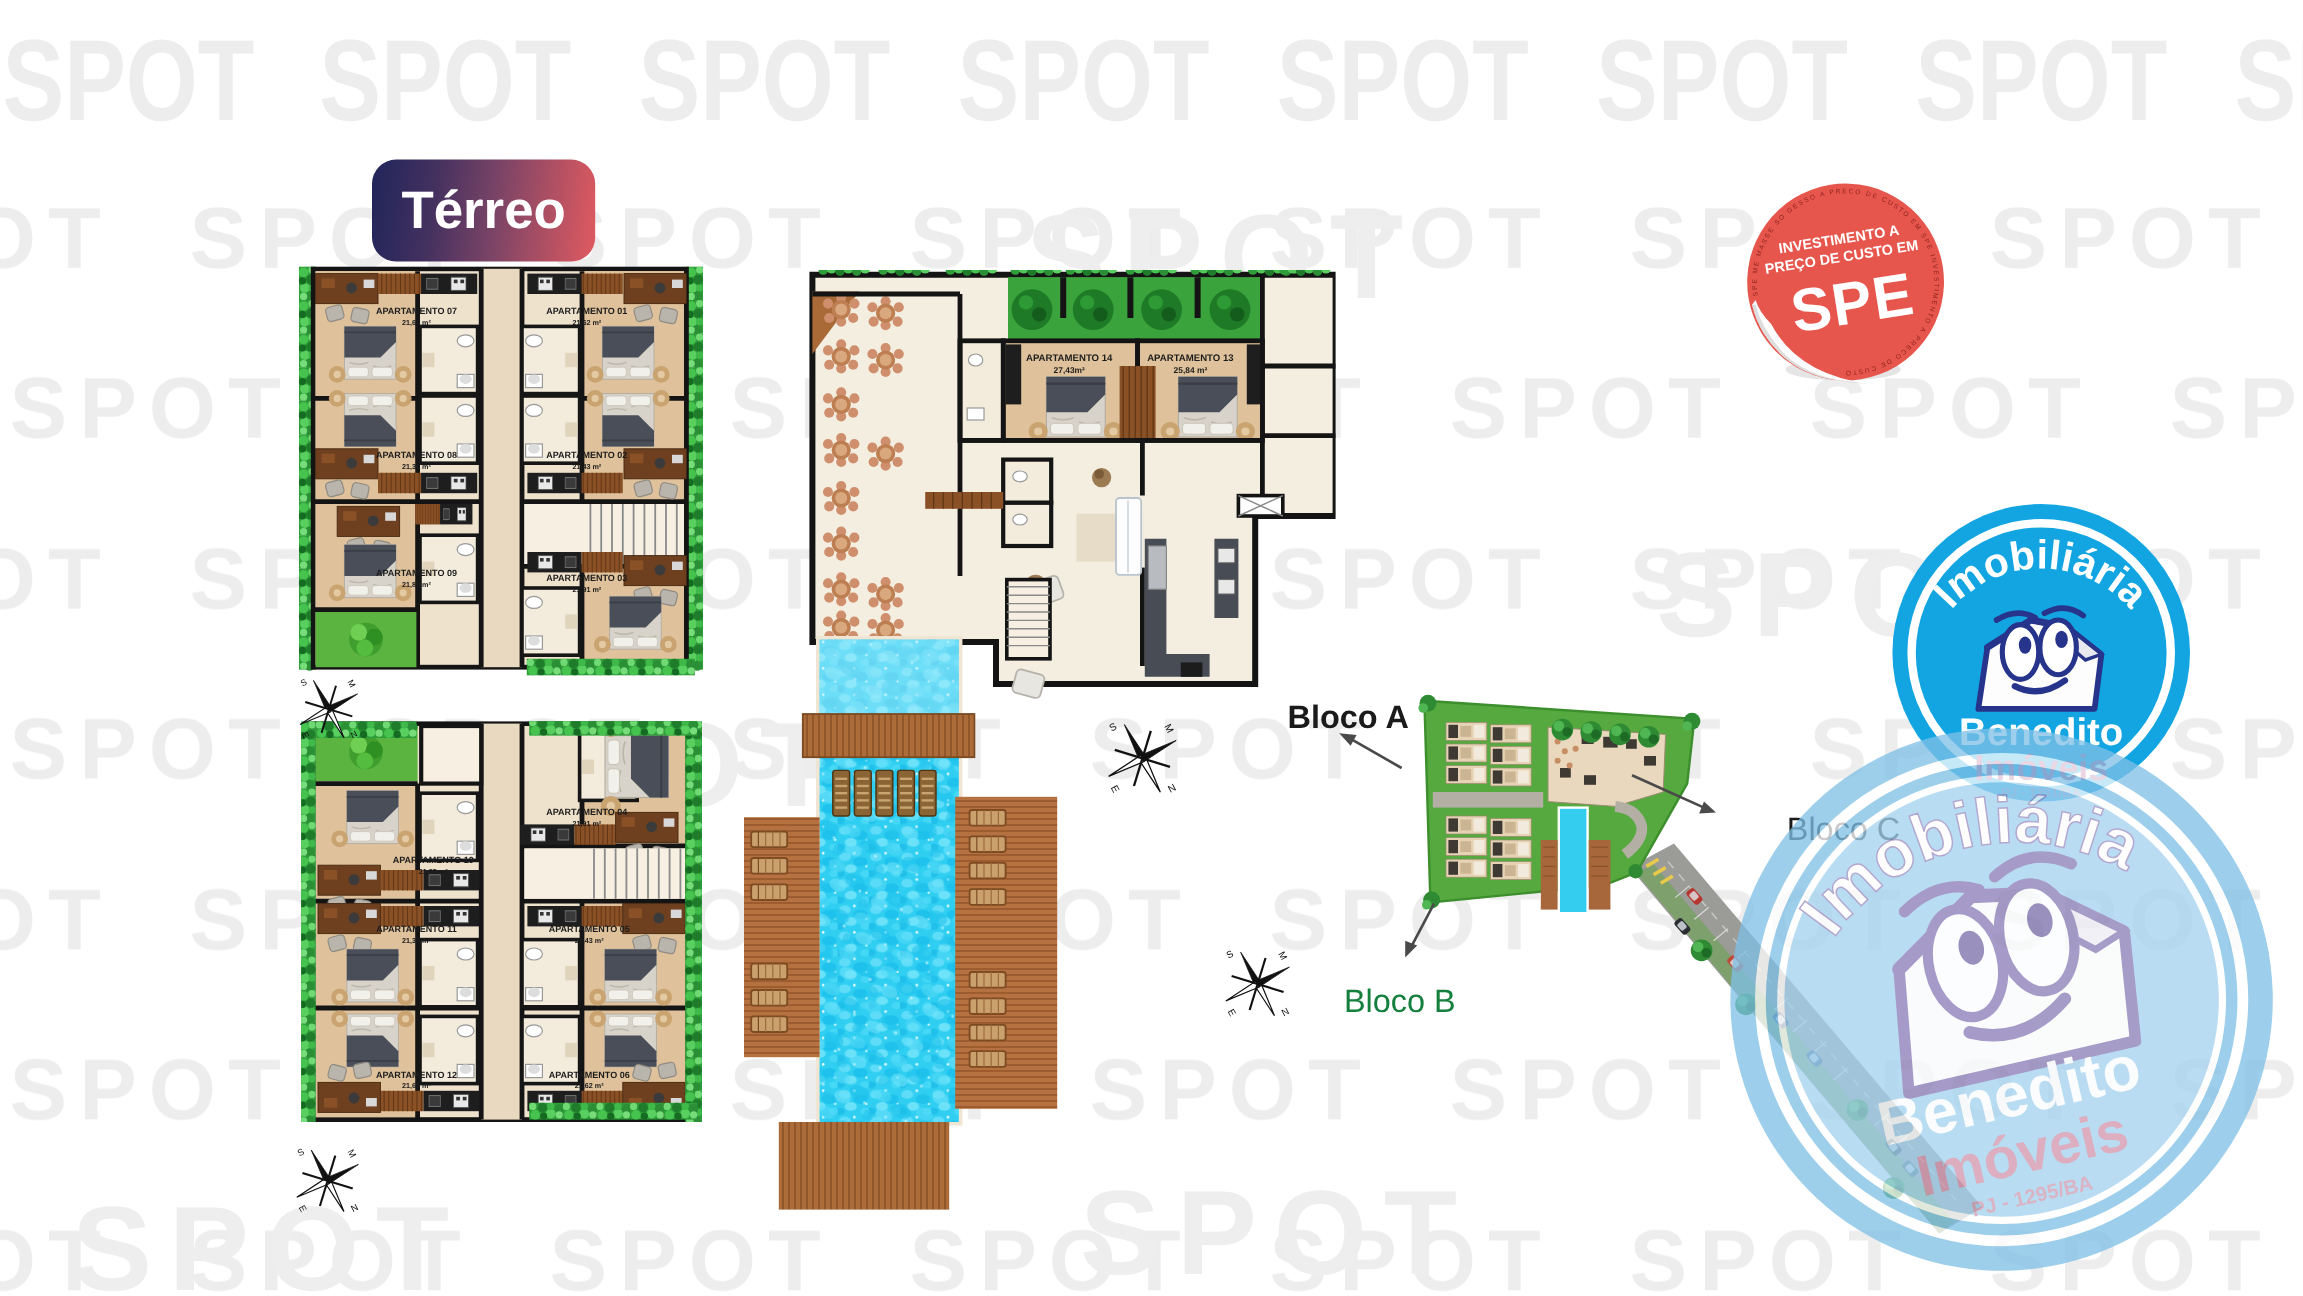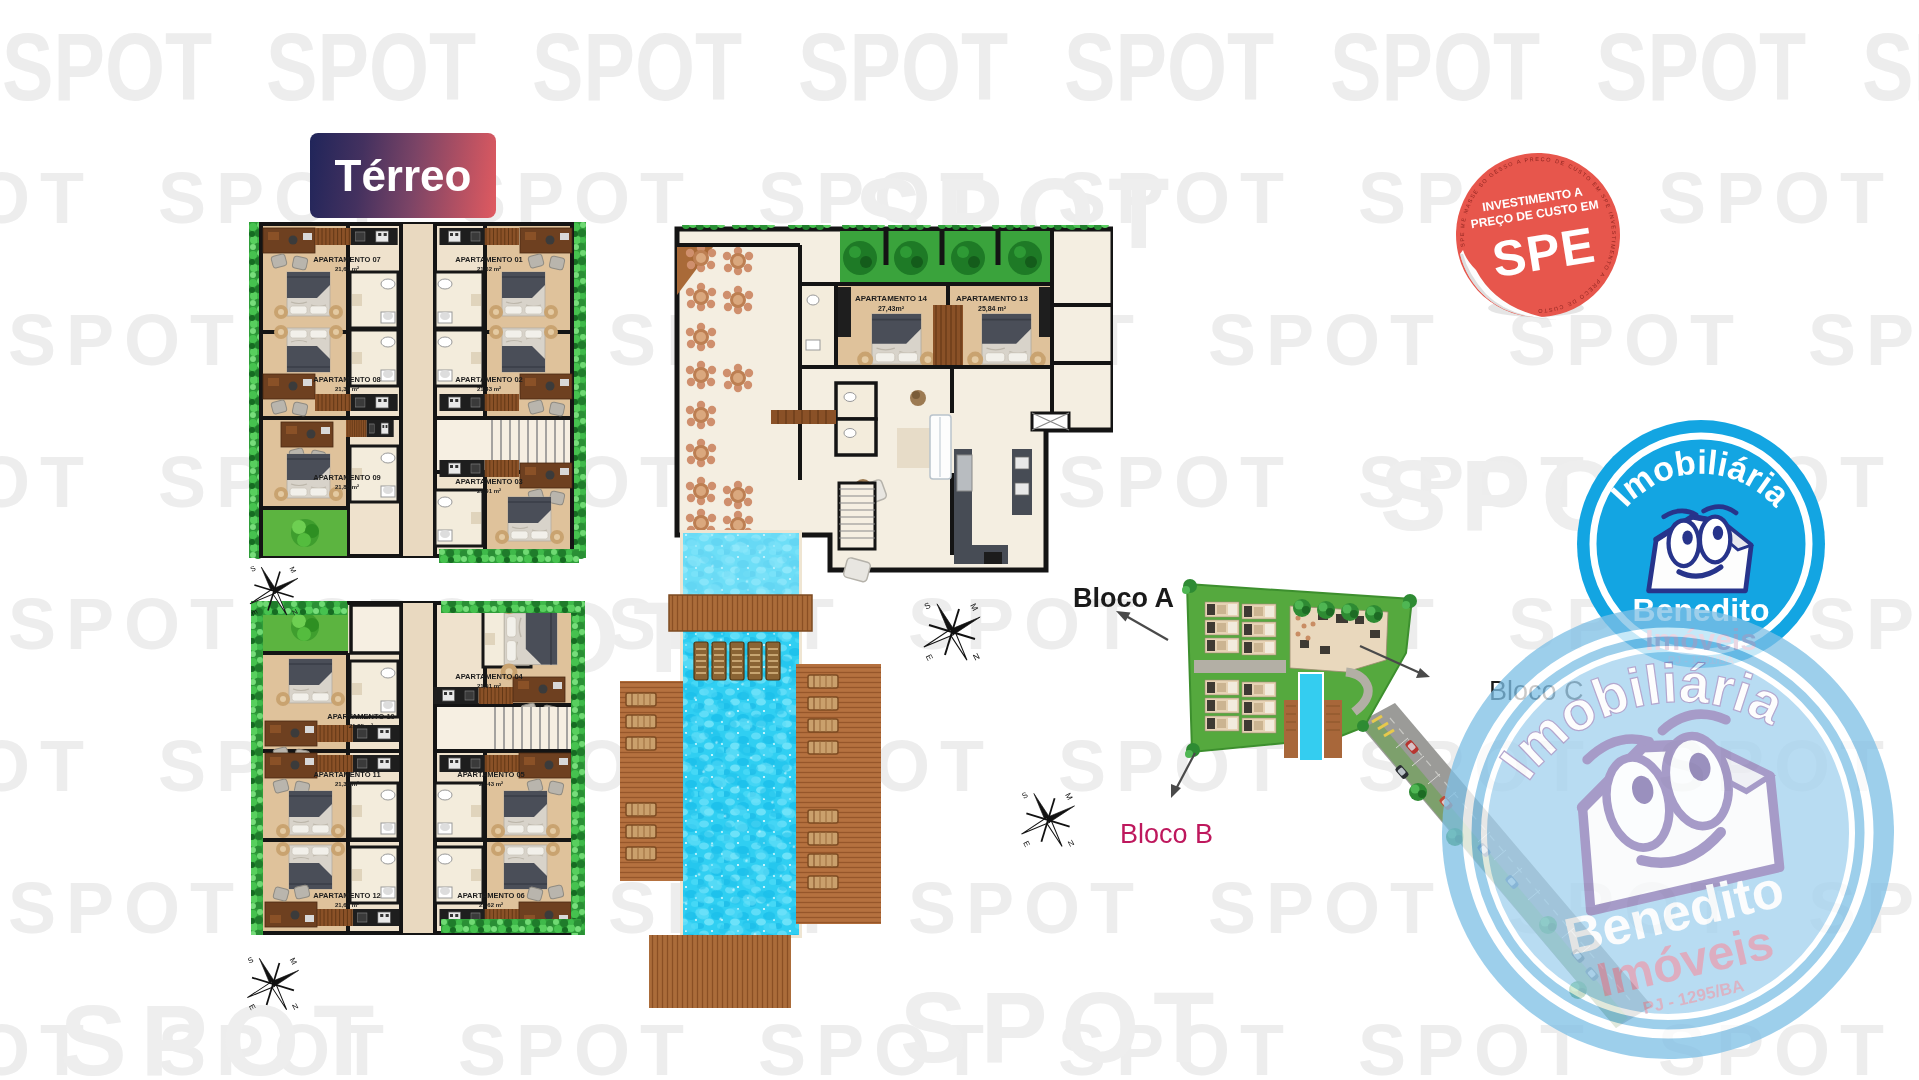--- a/index.html
+++ b/index.html
@@ -35,21 +35,21 @@
     <text x="1596" y="100" textLength="210" lengthAdjust="spacingAndGlyphs">SPOT</text>
     <text x="1862" y="100" textLength="210" lengthAdjust="spacingAndGlyphs">SPOT</text>
   </g>
   <text x="855" y="248" font-family="Liberation Sans, sans-serif" font-weight="bold" font-size="100" letter-spacing="14" fill="#eeeeee">SPOT</text>
   <text x="380" y="672" font-family="Liberation Sans, sans-serif" font-weight="bold" font-size="100" letter-spacing="14" fill="#eeeeee">SPOT</text>
   <text x="1380" y="530" font-family="Liberation Sans, sans-serif" font-weight="bold" font-size="100" letter-spacing="14" fill="#eeeeee">SPOT</text>
   <text x="900" y="1062" font-family="Liberation Sans, sans-serif" font-weight="bold" font-size="100" letter-spacing="14" fill="#eeeeee">SPOT</text>
   <text x="60" y="1075" font-family="Liberation Sans, sans-serif" font-weight="bold" font-size="100" letter-spacing="14" fill="#eeeeee">SPOT</text>
 </svg>
 
-<div class="abs" style="left:310px;top:133px;width:186px;height:85px;border-radius:8px;
+<div class="abs" style="left:310px;top:133px;width:186px;height:85px;border-radius:20px;
   background:linear-gradient(97deg,#20255a 0%,#44315f 28%,#7b4466 55%,#e05a60 100%);
   display:flex;align-items:center;justify-content:center;">
   <span style="color:#fff;font-weight:bold;font-size:44px;">Térreo</span>
 </div>
 
 <svg class="abs" style="left:249px;top:222px;" width="337" height="341" viewBox="0 0 337 341" id="b1">
 <defs>
 
   <g id="bedD">
     <rect x="0" y="0" width="43" height="44" fill="#d8d3ca" stroke="#b3ada1" stroke-width="0.8"></rect>
@@ -916,21 +916,21 @@
   <polygon points="78,39 64,40 68,30" fill="#4a4a4a"></polygon>
 </svg>
 
 <svg class="abs" style="left:1162px;top:745px;" width="48" height="62" viewBox="0 0 48 62">
   <line x1="33" y1="8" x2="14" y2="44" stroke="#4a4a4a" stroke-width="2.2"></line>
   <polygon points="9,53 9,39 19,43" fill="#4a4a4a"></polygon>
 </svg>
 
 <div class="abs" style="left:1073px;top:583px;font-size:27px;color:#1a1a1a;font-weight:bold;">Bloco A</div>
 <div class="abs" style="left:1489px;top:676px;font-size:27px;color:#1a1a1a;">Bloco C</div>
-<div class="abs" style="left:1120px;top:819px;font-size:27px;color:#be185d;">Bloco B</div>
+<div class="abs" style="left:1120px;top:819px;font-size:27px;color:#15803d;">Bloco B</div>
 
 <svg class="abs" style="left:1448px;top:148px;" width="180" height="180" viewBox="0 0 180 180" id="spe">
   <defs>
     <path id="rimArc" d="M90,87 m-74,0 a74,74 0 1,1 148,0 a74,74 0 1,1 -148,0"></path>
   </defs>
   <ellipse cx="88" cy="160" rx="48" ry="9" fill="#000" opacity="0.10"></ellipse>
   <g transform="rotate(-9 90 87)">
     <circle cx="90" cy="87" r="82" fill="#e7564c"></circle>
     <text font-family="Liberation Sans, sans-serif" font-size="5.5" fill="#8e241f" letter-spacing="1.5">
       <textPath href="#rimArc">SPE  ME  MASSE  SO  GESSO  A  PRECO  DE  CUSTO  EM  SPE  INVESTIMENTO  A  PRECO  DE  CUSTO</textPath>

